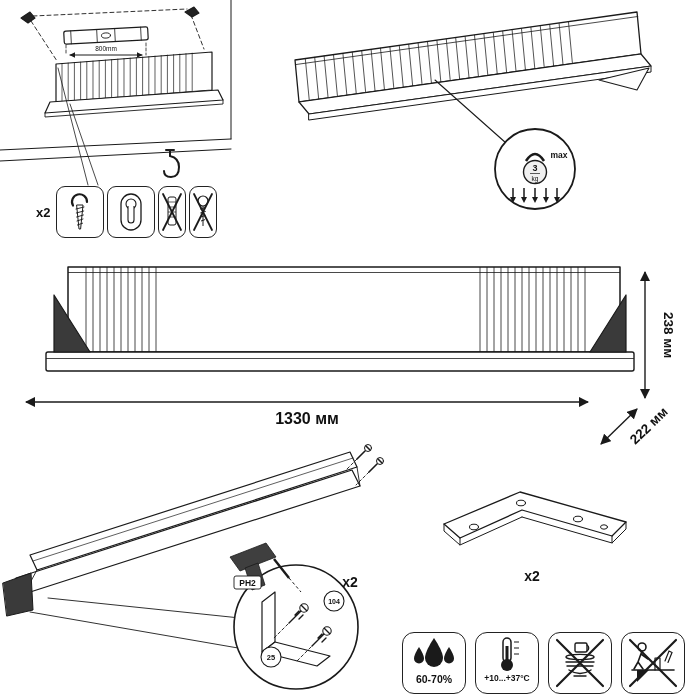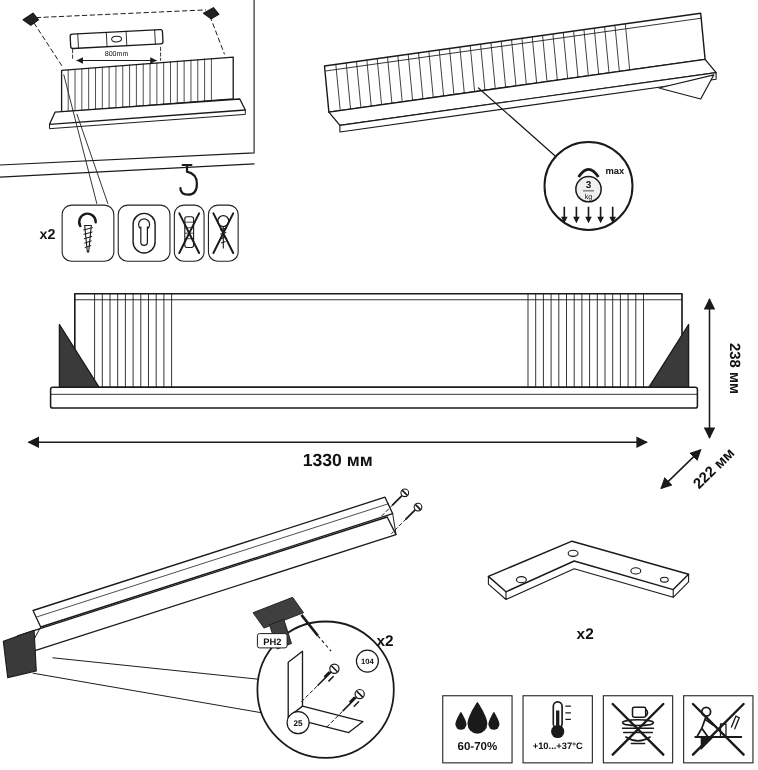--- a/index.html
+++ b/index.html
@@ -12,21 +12,21 @@
 
   
   .frow { display:flex; align-items:center; gap:3px; }
   .qty { font-weight:bold; font-size:13px; margin-right:3px; }
   .hbox { width:48px; height:52px; border:1.5px solid #222; border-radius:9px; background:#fff;
           display:flex; align-items:center; justify-content:center; }
   .hbox.narrow { width:28px; }
 
   
   .crow { display:flex; gap:9px; }
-  .cbox { width:64px; height:62px; border:1.7px solid #222; border-radius:0; background:#fff;
+  .cbox { width:64px; height:62px; border:1.7px solid #222; border-radius:12px; background:#fff;
           display:flex; flex-direction:column; align-items:center; padding-top:3px; }
   .clabel { font-weight:bold; font-size:10.5px; margin-top:1px; white-space:nowrap; }
   .clabel.small { font-size:8.5px; }
 </style>
 </head>
 <body>
 
 <div class="canvas">
 
   <svg class="abs" style="left:0;top:0" width="250" height="250" viewBox="0 0 250 250">

